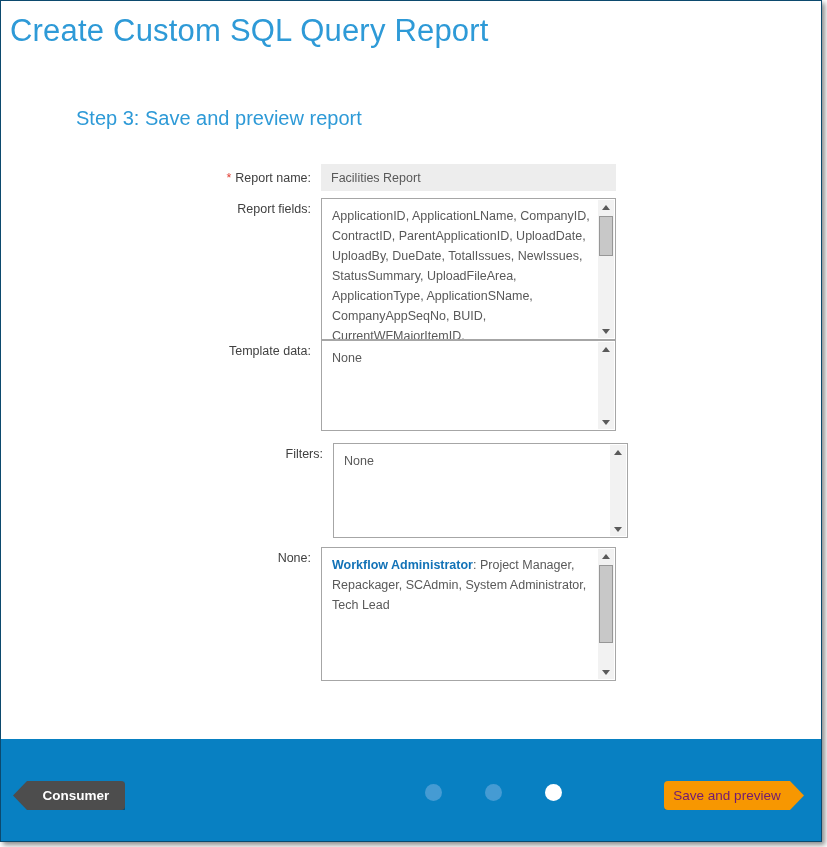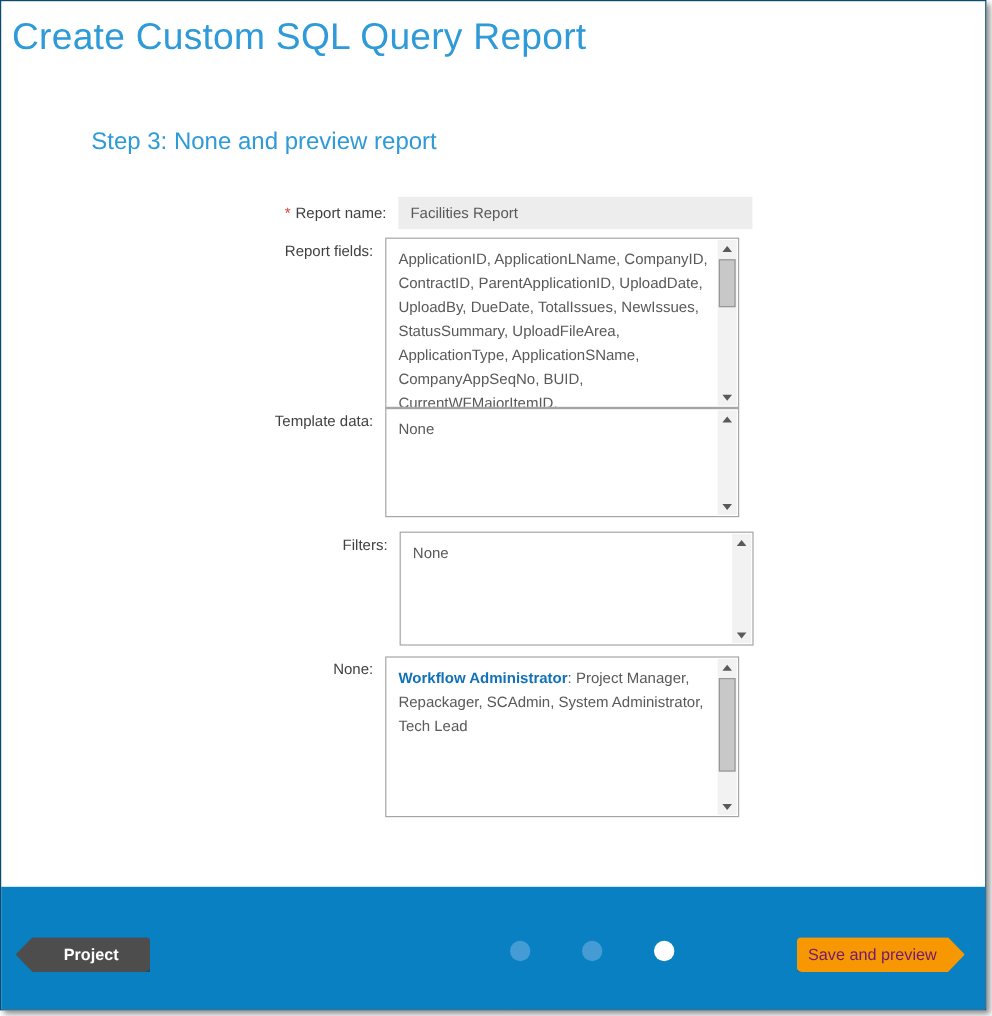--- a/index.html
+++ b/index.html
@@ -35,21 +35,21 @@
   .field-col { margin-left: 10px; width: 295px; border-radius: 12px; }
 
   .name-input {
     width: 295px; height: 27px;
     background: #ededed; border: none; outline: none;
     font-family: "Liberation Sans", sans-serif;
     font-size: 12.5px; color: #595959;
     padding: 0 10px;
   }
   .row-name .label-col { padding-top: 7px; }
-  .row-name { margin-bottom: 7px; padding-left: 11px; }
+  .row-name { margin-bottom: 7px; }
 
   .box {
     position: relative; width: 295px;
     background: #ffffff; border: 1px solid #a6a6a6;
     overflow: hidden;
   }
   .box-fields   { height: 142px; }
   .box-template { height: 91px;  }
   .box-filters  { height: 95px;  }
   .box-roles    { height: 134px; }
@@ -120,21 +120,21 @@
     background: #459bd3;
   }
   .dot.active { background: #ffffff; }
 </style>
 </head>
 <body>
 
 <div class="page">
 
   <h1 class="page-title">Create Custom SQL Query Report</h1>
-  <h2 class="step-heading">Step 3: None and preview report</h2>
+  <h2 class="step-heading">Step 3: Save and preview report</h2>
 
   <div class="form">
 
     <div class="row row-name">
       <div class="label-col">
         <span class="req">*</span><span>Report name:</span>
       </div>
       <div class="field-col">
         <input class="name-input" type="text" value="Facilities Report" style="">
       </div>
@@ -214,21 +214,21 @@
                 <span class="tri-down"></span>
               </div>
           </div>
         </div>
       </div>
     </div>
 
   </div>
 
   <div class="footer">
-    <button class="btn btn-previous">Project</button>
+    <button class="btn btn-previous">Consumer</button>
     <div class="dots">
         <span class="dot"></span>
         <span class="dot"></span>
         <span class="dot active"></span>
       </div>
     <button class="btn btn-save">Save and preview</button>
   </div>
 
 </div>
 

